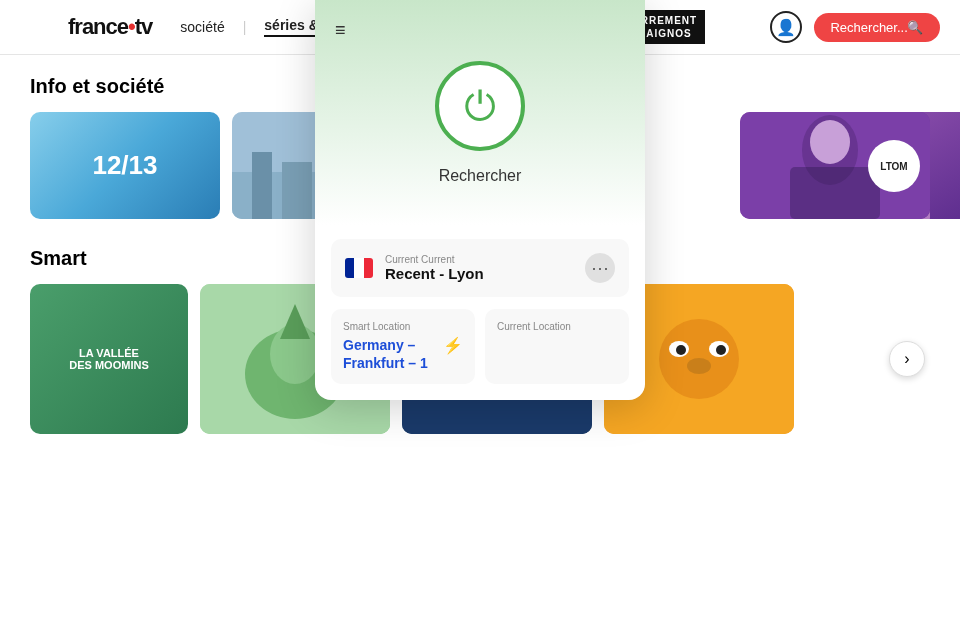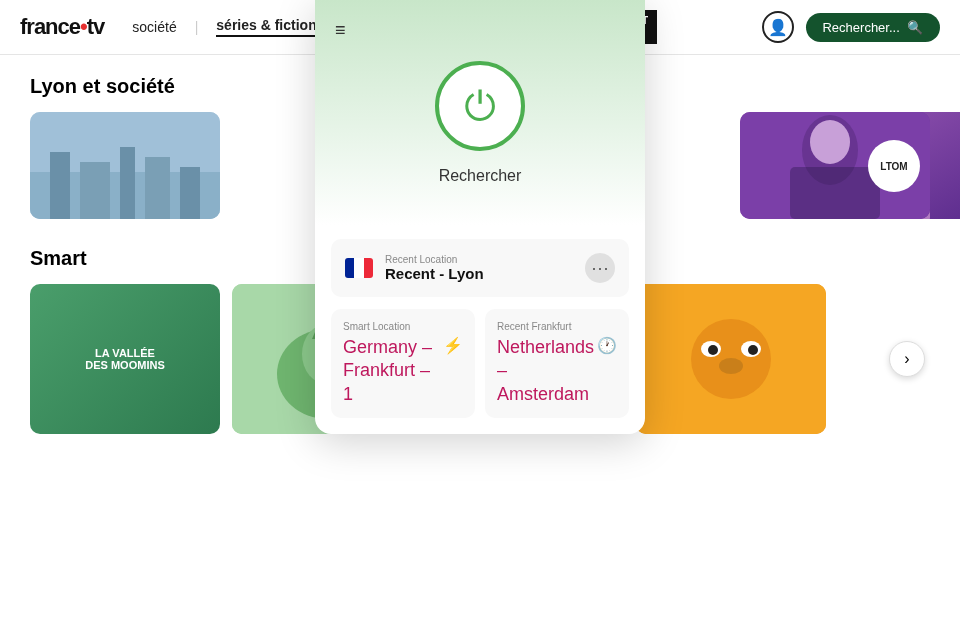--- a/index.html
+++ b/index.html
@@ -3,53 +3,53 @@
   <meta charset="utf-8">
   <style>
     * { box-sizing: border-box; margin: 0; padding: 0; }
     body { font-family: -apple-system, BlinkMacSystemFont, 'Segoe UI', Arial, sans-serif; background: #fff; width: 960px; height: 640px; overflow: hidden; position: relative; }
 
     
     nav {
       display: flex; align-items: center; height: 55px; padding: 0 20px;
       border-bottom: 1px solid #e5e5e5; background: #fff; position: relative; z-index: 10;
     }
-    .nav-logo { font-size: 22px; font-weight: 900; color: #111; margin-right: 28px; letter-spacing: -1px; }
+    .nav-logo { font-size: 22px; font-weight: 900; color: #111; margin-right: 28px; letter-spacing: -1px; margin-left: 48px; }
     .nav-logo span { color: #e63030; }
     .nav-links { display: flex; gap: 18px; align-items: center; font-size: 14px; color: #222; }
     .nav-links a { text-decoration: none; color: #222; font-weight: 400; }
     .nav-links a.active { font-weight: 700; border-bottom: 2px solid #111; padding-bottom: 2px; }
     .nav-links .separator { color: #ccc; }
     .nav-links .plus { display: flex; align-items: center; gap: 4px; }
     .nav-brand { margin-left: 18px; }
     .nav-brand-img {
       background: #111; color: #fff; font-weight: 900; font-size: 10px;
       padding: 4px 8px; letter-spacing: 1px; line-height: 1.3; text-align: center;
     }
     .nav-right { margin-left: auto; display: flex; align-items: center; gap: 12px; }
     .nav-user { width: 32px; height: 32px; border-radius: 50%; border: 2px solid #222; display: flex; align-items: center; justify-content: center; cursor: pointer; }
     .nav-search {
-      background: #14532d; color: #fff; border-radius: 20px; padding: 7px 16px;
-      display: flex; align-items: center; gap: 8px; font-size: 13px; cursor: pointer;
+      background: #ef4444; color: #fff; border-radius: 20px; padding: 7px 16px;
+      display: flex; align-items: center; font-size: 13px; cursor: pointer;
     }
 
     
     .content { padding: 20px 30px; position: relative; }
     .section-title { font-size: 20px; font-weight: 700; margin-bottom: 14px; }
     .cards-row { display: flex; gap: 12px; margin-bottom: 28px; }
     .card { border-radius: 10px; overflow: hidden; flex: 0 0 auto; position: relative; }
 
     
     .card-12-13 { width: 190px; height: 107px; background: linear-gradient(135deg, #87ceeb 0%, #4aa8d8 50%, #2a7db5 100%); display: flex; align-items: center; justify-content: center; }
     .card-12-13-text { color: #fff; font-size: 26px; font-weight: 900; }
     .card-city { width: 190px; height: 107px; background: linear-gradient(135deg, #b8d4e8 0%, #8ab5d4 100%); }
     .card-ltom { width: 190px; height: 107px; background: linear-gradient(135deg, #9b59b6 0%, #6c3483 100%); display: flex; align-items: flex-end; justify-content: flex-end; padding: 8px; }
     .ltom-badge { background: #fff; border-radius: 50%; width: 50px; height: 50px; display: flex; align-items: center; justify-content: center; font-weight: 900; font-size: 11px; color: #222; }
 
-    .card-moomins { width: 190px; height: 150px; background: linear-gradient(135deg, #4a9e6b 0%, #2d7a4f 100%); display: flex; align-items: center; justify-content: center; }
+    .card-moomins { width: 158px; height: 150px; background: linear-gradient(135deg, #4a9e6b 0%, #2d7a4f 100%); display: flex; align-items: center; justify-content: center; }
     .card-moomins-text { color: #fff; font-weight: 900; font-size: 11px; text-align: center; padding: 8px; }
     .card-dragon { width: 190px; height: 150px; background: linear-gradient(135deg, #a8d8a8 0%, #7bc87b 100%); }
     .card-mike { width: 190px; height: 150px; background: linear-gradient(135deg, #1a4a7a 0%, #0d2b4e 100%); display: flex; align-items: center; justify-content: center; }
     .card-dog { width: 190px; height: 150px; background: linear-gradient(135deg, #f5a623 0%, #e8901a 100%); }
 
     .arrow-btn {
       position: absolute; right: -5px; top: 50%; transform: translateY(-50%);
       width: 36px; height: 36px; border-radius: 50%; background: #fff;
       border: 1px solid #ddd; display: flex; align-items: center; justify-content: center;
       cursor: pointer; box-shadow: 0 2px 6px rgba(0,0,0,0.15); font-size: 16px;
@@ -92,21 +92,21 @@
     .vpn-loc-info { flex: 1; }
     .vpn-loc-label { font-size: 10px; color: #888; }
     .vpn-loc-name { font-size: 15px; font-weight: 700; color: #111; }
     .vpn-more-btn { width: 30px; height: 30px; border-radius: 50%; background: #e0e0e0; display: flex; align-items: center; justify-content: center; cursor: pointer; font-size: 18px; color: #555; }
 
     .vpn-locations-row { display: flex; gap: 10px; }
     .vpn-location-card {
       flex: 1; background: #f8f8f8; border-radius: 10px; padding: 12px;
     }
     .vpn-loc-type { font-size: 10px; color: #888; margin-bottom: 4px; }
-    .vpn-loc-detail { font-size: 18px; font-weight: 400; color: #be185d; line-height: 1.3; }
+    .vpn-loc-detail { font-size: 14px; font-weight: 700; color: #1d4ed8; line-height: 1.3; }
 
     
     .card-city-placeholder { background: linear-gradient(135deg, #c8dce8 0%, #a0c0d8 100%); }
   </style>
 </head>
 <body>
 
 <nav>
   <div class="nav-logo">
     france<span>•</span>tv
@@ -136,22 +136,25 @@
     <div class="nav-search">
       <span>Rechercher...</span>
       <span>🔍</span>
     </div>
   </div>
 </nav>
 
 <div class="content">
 
   <div>
-    <div class="section-title">Lyon et société</div>
+    <div class="section-title">Info et société</div>
     <div class="cards-row" style="position:relative;">
+      <div class="card card-12-13">
+        <span class="card-12-13-text">12/13</span>
+      </div>
       <div class="card card-city card-city-placeholder">
         
         <svg width="190" height="107" viewBox="0 0 190 107">
           <rect width="190" height="107" fill="#a0c0d8"></rect>
           <rect x="0" y="60" width="190" height="47" fill="#8ab0c8"></rect>
           <rect x="20" y="40" width="20" height="67" fill="#6a90a8"></rect>
           <rect x="50" y="50" width="30" height="57" fill="#7a9fb5"></rect>
           <rect x="90" y="35" width="15" height="72" fill="#6a90a8"></rect>
           <rect x="115" y="45" width="25" height="62" fill="#7a9fb5"></rect>
           <rect x="150" y="55" width="20" height="52" fill="#6a90a8"></rect>
@@ -235,36 +238,32 @@
 
   <div class="vpn-body">
 
     <div class="vpn-current-location">
       <div class="flag-fr">
         <div class="flag-fr-blue"></div>
         <div class="flag-fr-white"></div>
         <div class="flag-fr-red"></div>
       </div>
       <div class="vpn-loc-info">
-        <div class="vpn-loc-label">Recent Location</div>
+        <div class="vpn-loc-label">Current Current</div>
         <div class="vpn-loc-name">Recent - Lyon</div>
       </div>
       <div class="vpn-more-btn">···</div>
     </div>
 
     <div class="vpn-locations-row">
       <div class="vpn-location-card">
         <div class="vpn-loc-type">Smart Location</div>
         <div style="display:flex;align-items:flex-start;justify-content:space-between;">
           <div class="vpn-loc-detail">Germany –<br>Frankfurt – 1</div>
           <span style="color:#888;font-size:16px;">⚡</span>
         </div>
       </div>
       <div class="vpn-location-card">
-        <div class="vpn-loc-type">Recent Frankfurt</div>
-        <div style="display:flex;align-items:flex-start;justify-content:space-between;">
-          <div class="vpn-loc-detail">Netherlands<br>– Amsterdam</div>
-          <span style="color:#888;font-size:16px;">🕐</span>
-        </div>
+        <div class="vpn-loc-type">Current Location</div>
       </div>
     </div>
   </div>
 </div>
 
 </body></html>

